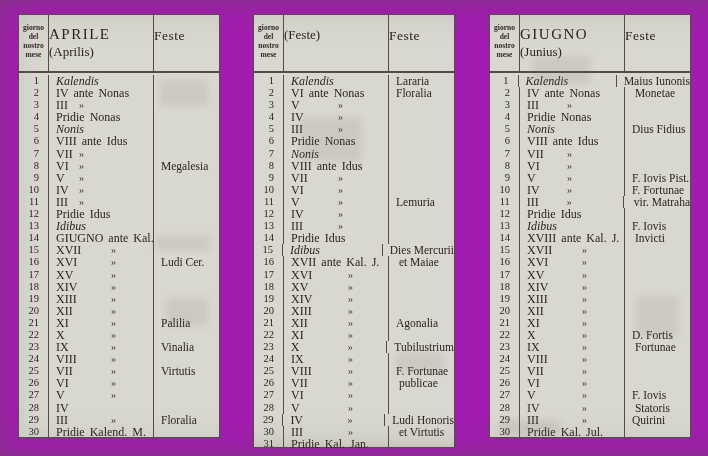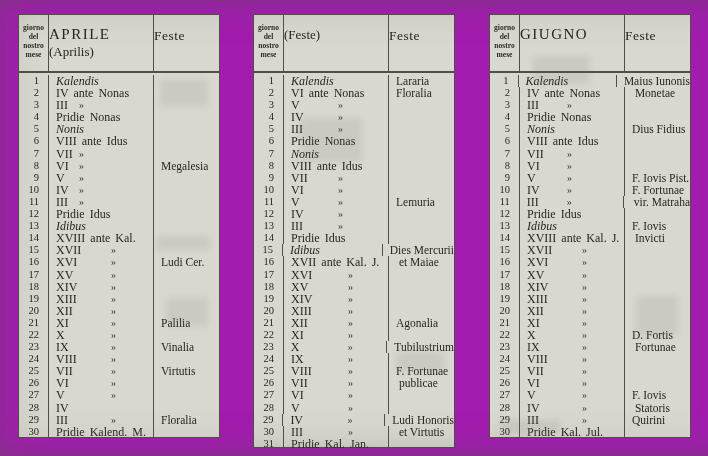--- a/index.html
+++ b/index.html
@@ -132,21 +132,21 @@
           <span class="c-month"><span>Pridie Idus</span></span>
           <span class="c-feste"></span>
         </div>
         <div class="row">
           <span class="c-day">13</span>
           <span class="c-month"><span class="italic">Idibus</span></span>
           <span class="c-feste"></span>
         </div>
         <div class="row">
           <span class="c-day">14</span>
-          <span class="c-month"><span>XVIII ante Kal.</span></span>
+          <span class="c-month"><span>GIUGNO ante Kal.</span></span>
           <span class="c-feste"></span>
         </div>
         <div class="row">
           <span class="c-day">15</span>
           <span class="c-month"><span>XVII</span><span class="ditto" style="left: 62px;">»</span></span>
           <span class="c-feste"></span>
         </div>
         <div class="row">
           <span class="c-day">16</span>
           <span class="c-month"><span>XVI</span><span class="ditto" style="left: 62px;">»</span></span>
@@ -400,20 +400,21 @@
   <div class="cal t2">
     <div class="thead">
       <div class="th-day">
         <span>giorno</span>
         <span>del</span>
         <span>nostro</span>
         <span>mese</span>
       </div>
       <div class="th-month">
         <span class="month-name">GIUGNO</span>
+        <span class="month-latin">(Junius)</span>
       </div>
       <div class="th-feste">Feste</div>
     </div>
     <div class="tbody">
         <div class="row">
           <span class="c-day">1</span>
           <span class="c-month"><span class="italic">Kalendis</span></span>
           <span class="c-feste">Maius Iunonis</span>
         </div>
         <div class="row">

